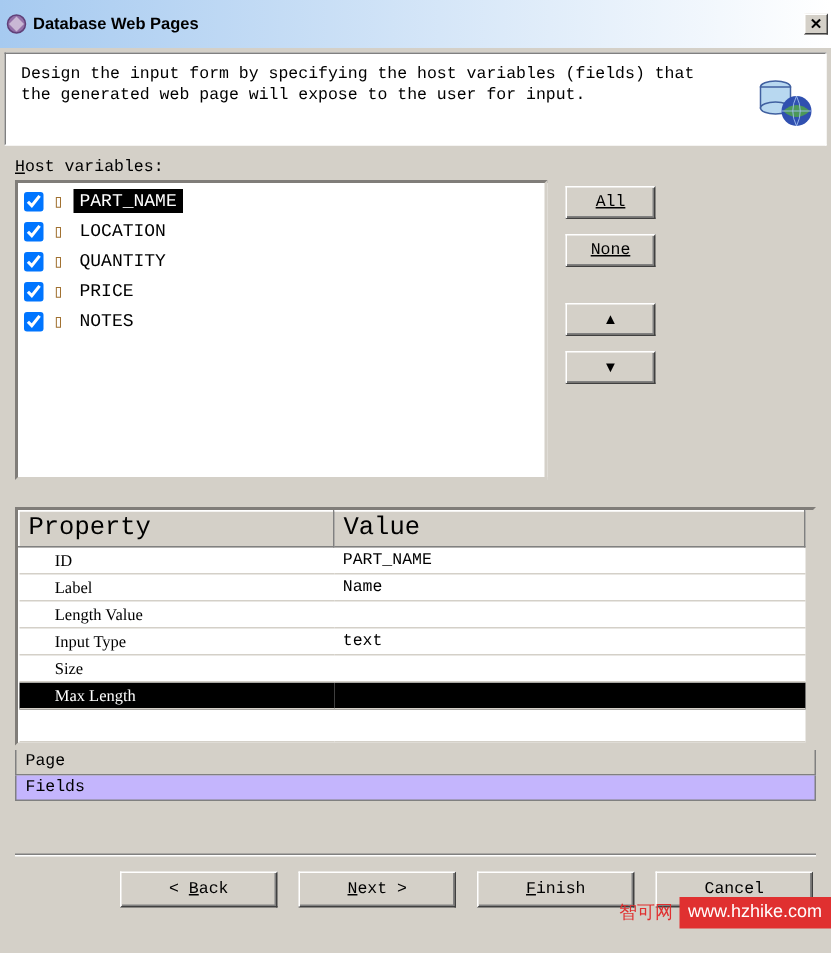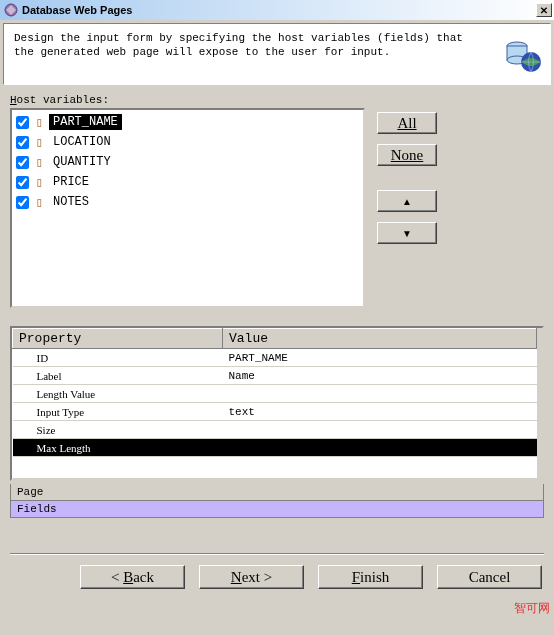--- a/index.html
+++ b/index.html
@@ -6,21 +6,21 @@
 body {
   font-family: Tahoma, "MS Sans Serif", sans-serif;
   font-size: 11px;
   background: #d4d0c8;
   width: 554px;
   height: 635px;
   position: relative;
   overflow: hidden;
 }
 .titlebar {
-  height: 20px;
+  height: 32px;
   background: linear-gradient(to right, #a6caf0, #ffffff);
   display: flex;
   align-items: center;
   padding: 0 2px 0 4px;
 }
 .titlebar .icon {
   width: 14px; height: 14px; margin-right: 4px;
   display: flex; align-items: center; justify-content: center;
 }
 .titlebar .title { font-weight: bold; color: #000; flex: 1; }
@@ -64,40 +64,40 @@
 }
 .var-name { font-family: "Courier New", monospace; font-size: 12px; padding: 1px 4px; }
 .var-name.sel { background: #000; color: #fff; }
 .side-col { display: flex; flex-direction: column; gap: 10px; padding-top: 4px; }
 .btn {
   min-width: 60px; height: 22px;
   background: #d4d0c8;
   border: 1px solid #fff;
   border-right-color: #404040; border-bottom-color: #404040;
   box-shadow: inset -1px -1px 0 #808080, inset 1px 1px 0 #d4d0c8;
-  font-family: Liberation Serif, serif; font-size: 15px;
+  font-family: Liberation Mono, monospace; font-size: 11px;
   display: flex; align-items: center; justify-content: center;
   cursor: default;
 }
 .btn .ul { text-decoration: underline; }
 .arrow-btn {
   width: 30px; font-family: Arial; font-size: 10px;
 }
 .props-wrap { margin-top: 18px; }
 .props-table {
   width: 525px;
   border-collapse: collapse;
   background: #fff;
 }
 .props-table th {
   background: #d4d0c8;
   border: 1px solid #808080;
   border-top-color: #fff; border-left-color: #fff;
   text-align: left; font-weight: normal;
-  font-family: "Courier New", monospace; font-size: 13px;
+  font-family: "Courier New", monospace; font-size: 17px;
   padding: 2px 6px; height: 18px;
 }
 .props-table th:first-child { width: 210px; }
 .props-table td {
   border: 1px solid #d4d0c8;
   border-left: none; border-right: none;
   font-family: "Courier New", monospace; font-size: 11px;
   padding: 1px 6px; height: 18px;
 }
 .props-table td.pname { padding-left: 24px; font-family: Liberation Serif, serif; }
@@ -258,13 +258,14 @@
   <div class="btn">&lt;&nbsp;<span class="ul">B</span>ack</div>
   <div class="btn"><span class="ul">N</span>ext&nbsp;&gt;</div>
   <div class="btn"><span class="ul">F</span>inish</div>
   <div class="btn">
       <span>Cancel</span>
     </div>
 </div>
 
 <div class="watermark">
   <span class="wm1">智可网</span>
+  <span class="wm2">www.hzhike.com</span>
 </div>
 
 </body></html>

